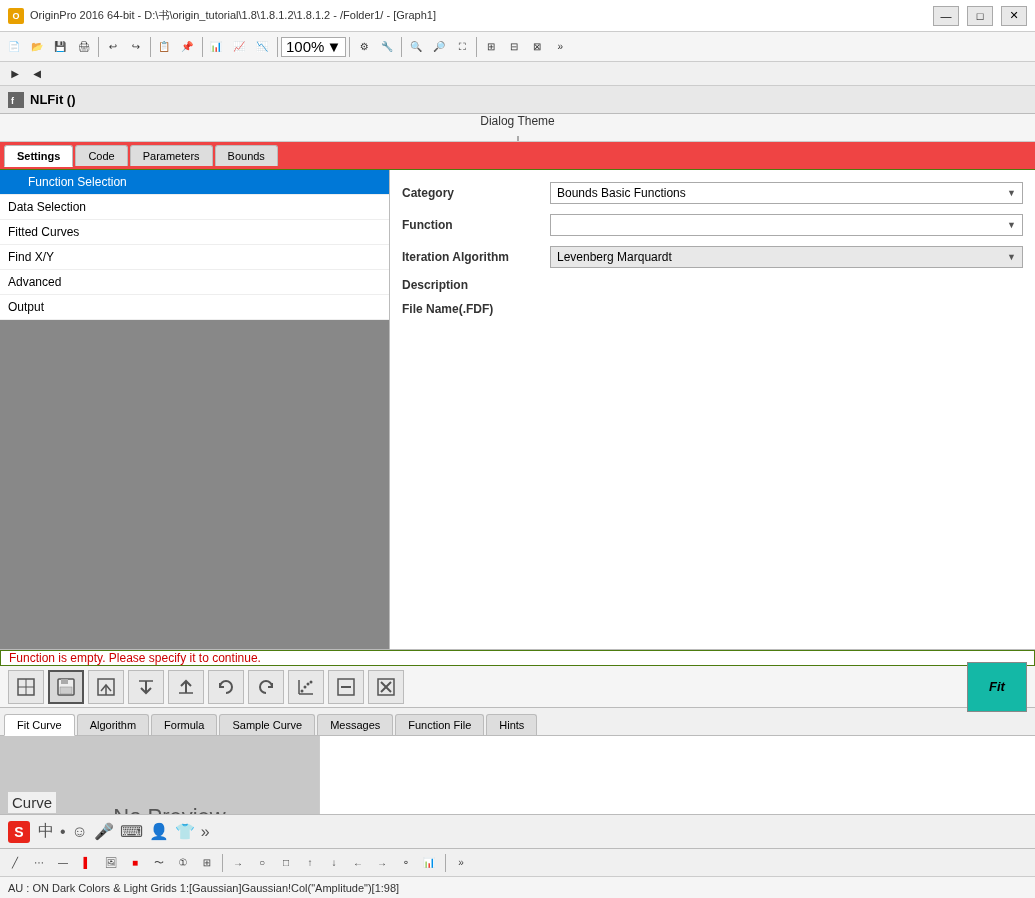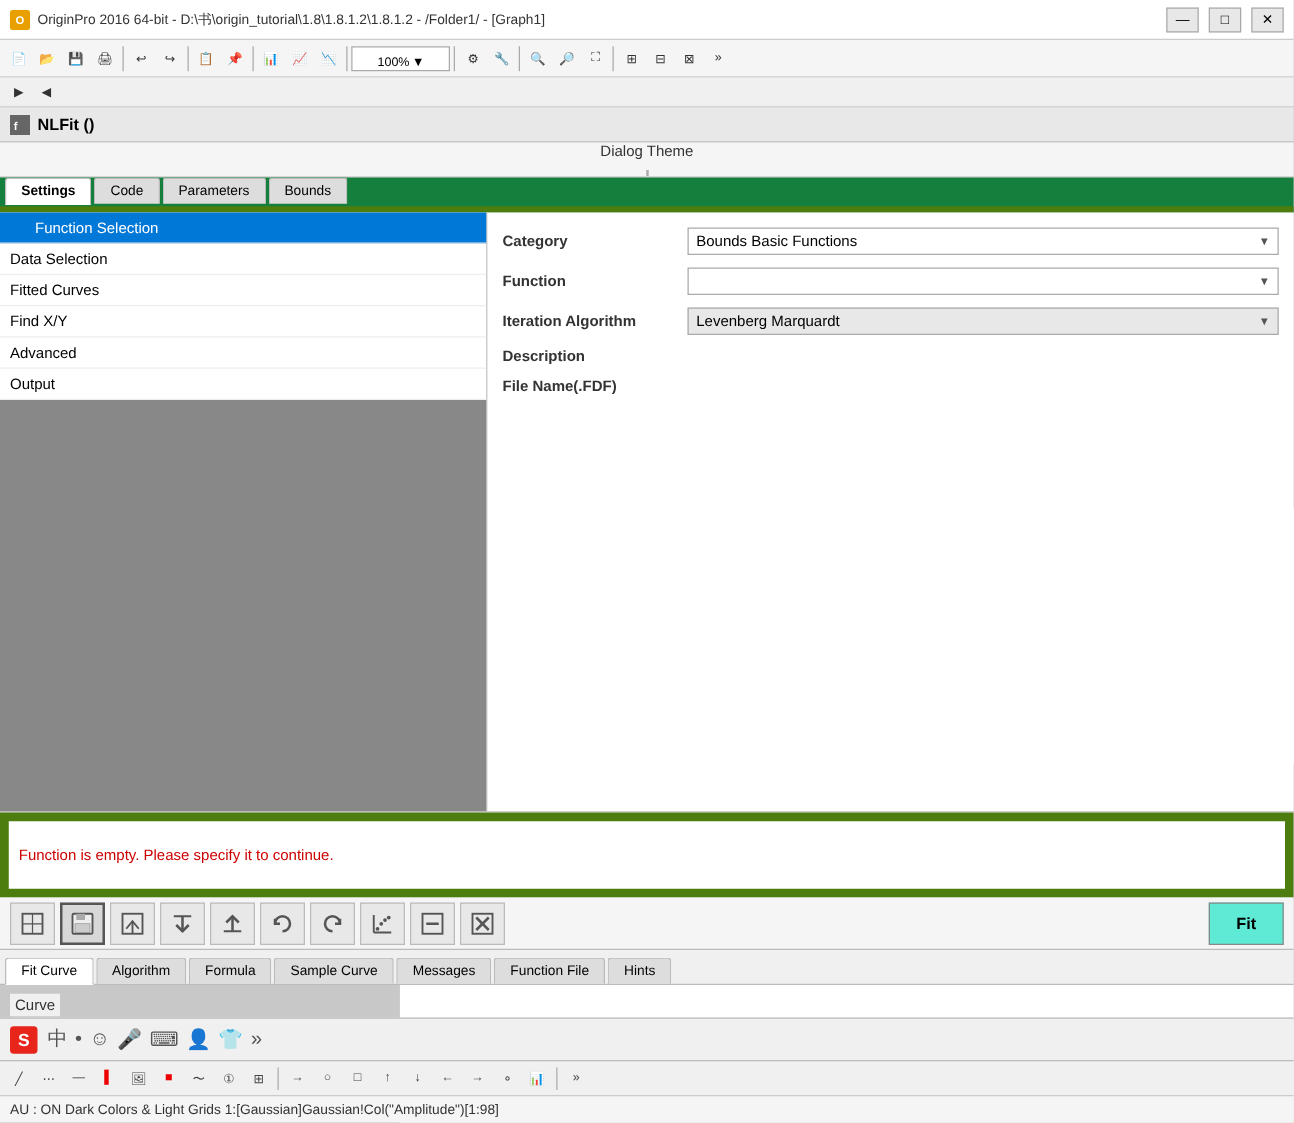--- a/index.html
+++ b/index.html
@@ -25,21 +25,21 @@
       background: #f5f5f5;
       height: 30px;
       border-bottom: 1px solid #ccc;
       display: flex;
       align-items: center;
       padding: 0 4px;
       gap: 1px;
     }
     .tb-btn { width: 22px; height: 22px; border: 1px solid transparent; background: transparent; cursor: pointer; display: flex; align-items: center; justify-content: center; font-size: 10px; color: #333; }
     .tb-sep { width: 1px; height: 20px; background: #aaa; margin: 0 2px; }
-    .zoom-box { display: flex; align-items: flex-end; border: 1px solid #aaa; background: white; height: 20px; padding: 0 20px; font-size: 10px; gap: 2px; }
+    .zoom-box { display: flex; align-items: flex-start; border: 1px solid #aaa; background: white; height: 20px; padding: 0 4px; font-size: 15px; gap: 2px; }
 
     
     .toolbar2 {
       background: #f0f0f0;
       height: 24px;
       border-bottom: 1px solid #ccc;
       display: flex;
       align-items: center;
       padding: 0 4px;
     }
@@ -65,26 +65,26 @@
       align-items: center;
       padding: 0 8px;
       border-bottom: 1px solid #ccc;
       gap: 8px;
       flex-direction: column;
     }
     .dialog-theme-label { font-size: 12px; color: #333; }
 
     
     .tabs-bar {
-      background: #15803d;
+      background: #ef4444;
       height: 28px;
       display: flex;
-      align-items: flex-start;
+      align-items: center;
       padding: 0 4px;
-      border-bottom: 5px solid #4d7c0f;
+      border-bottom: 1px solid #4d7c0f;
     }
     .tab {
       padding: 4px 12px;
       border: 1px solid #bbb;
       border-bottom: none;
       background: #ddd;
       cursor: pointer;
       font-size: 11px;
       margin-right: 2px;
       border-radius: 3px 3px 0 0;
@@ -168,22 +168,22 @@
       flex: 1;
       display: flex;
       align-items: center;
       justify-content: space-between;
       padding: 0 6px;
     }
 
     
     .error-bar {
       background: white;
-      border: 7px solid #4d7c0f;
-      padding: 20px 8px;
+      border: 1px solid #4d7c0f;
+      padding: 0 8px;
       color: #cc0000;
       font-size: 12px;
     }
 
     
     .bottom-toolbar {
       background: #f5f5f5;
       height: 42px;
       display: flex;
       align-items: center;
@@ -201,26 +201,27 @@
       cursor: pointer;
       display: flex;
       align-items: center;
       justify-content: center;
       font-size: 16px;
       color: #555;
     }
     .bt-btn.active { border: 2px solid #555; background: #d8d8d8; }
     .fit-btn {
       width: 60px;
-      height: 34px;
+      height: 50px;
       border: 1px solid #888;
-      background: #5eead4;
+      background: #14b8a6;
       cursor: pointer;
       font-size: 13px;
       font-weight: bold;
+      font-style: italic;
     }
 
     
     .bottom-tabs {
       background: #f0f0f0;
       height: 28px;
       display: flex;
       align-items: flex-end;
       padding: 0 4px;
       border-bottom: 1px solid #bbb;
@@ -536,21 +537,21 @@
 
   <div class="preview-container">
     <div class="preview-left">
       <div class="no-preview-title">No Preview</div>
       <div class="no-preview-text">Invalid input found!</div>
       <div class="no-preview-text">Please correct it to continue fitting.</div>
     </div>
     <div class="preview-right"></div>
   </div>
 
-  <div style="position:absolute; bottom:85px; left:8px; font-size:12px; color:#333; background:#f0f0f0; padding:2px 4px;">Curve</div>
+  <div style="position:absolute; bottom:85px; left:8px; font-size:15px; color:#333; background:#f0f0f0; padding:2px 4px;">Curve</div>
 
   <div class="sogou-bar" style="position:absolute; bottom:50px; left:0; right:0;">
     <div class="sogou-logo">S</div>
     <div class="sogou-icons">
       <span class="sogou-icon">中</span>
       <span class="sogou-icon">•</span>
       <span class="sogou-icon">☺</span>
       <span class="sogou-icon">🎤</span>
       <span class="sogou-icon">⌨</span>
       <span class="sogou-icon">👤</span>

